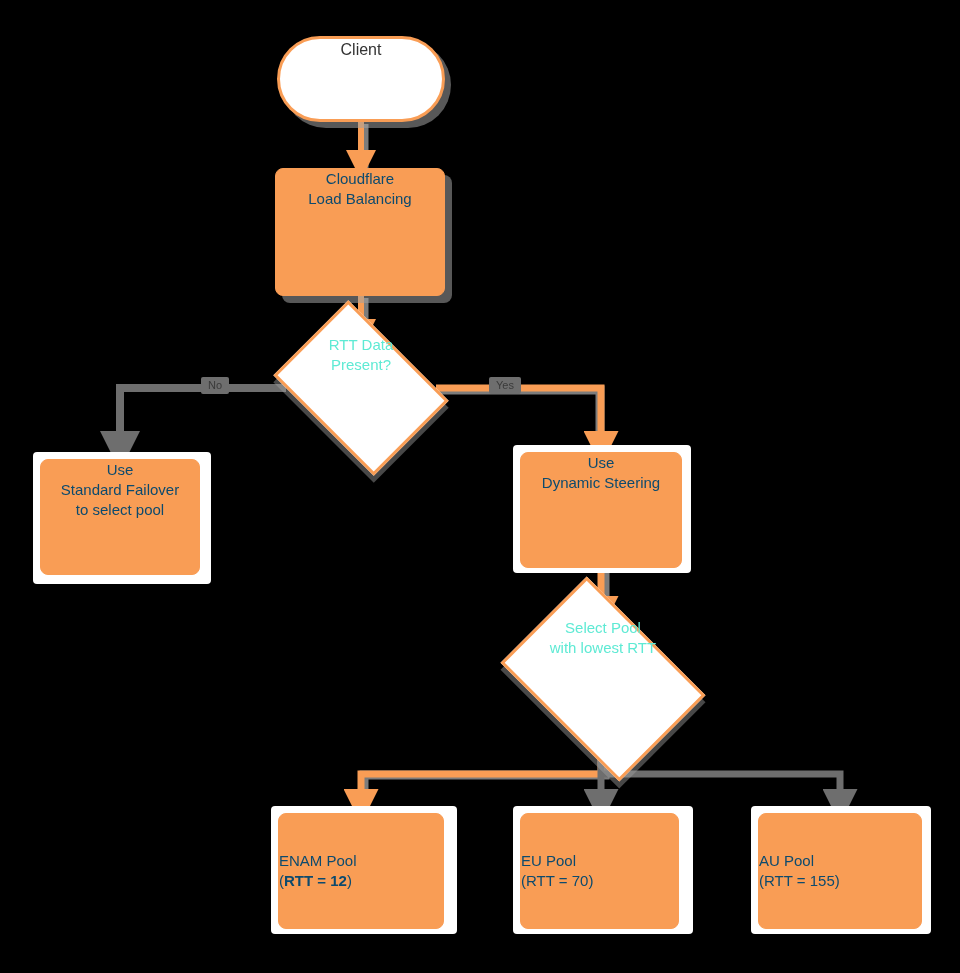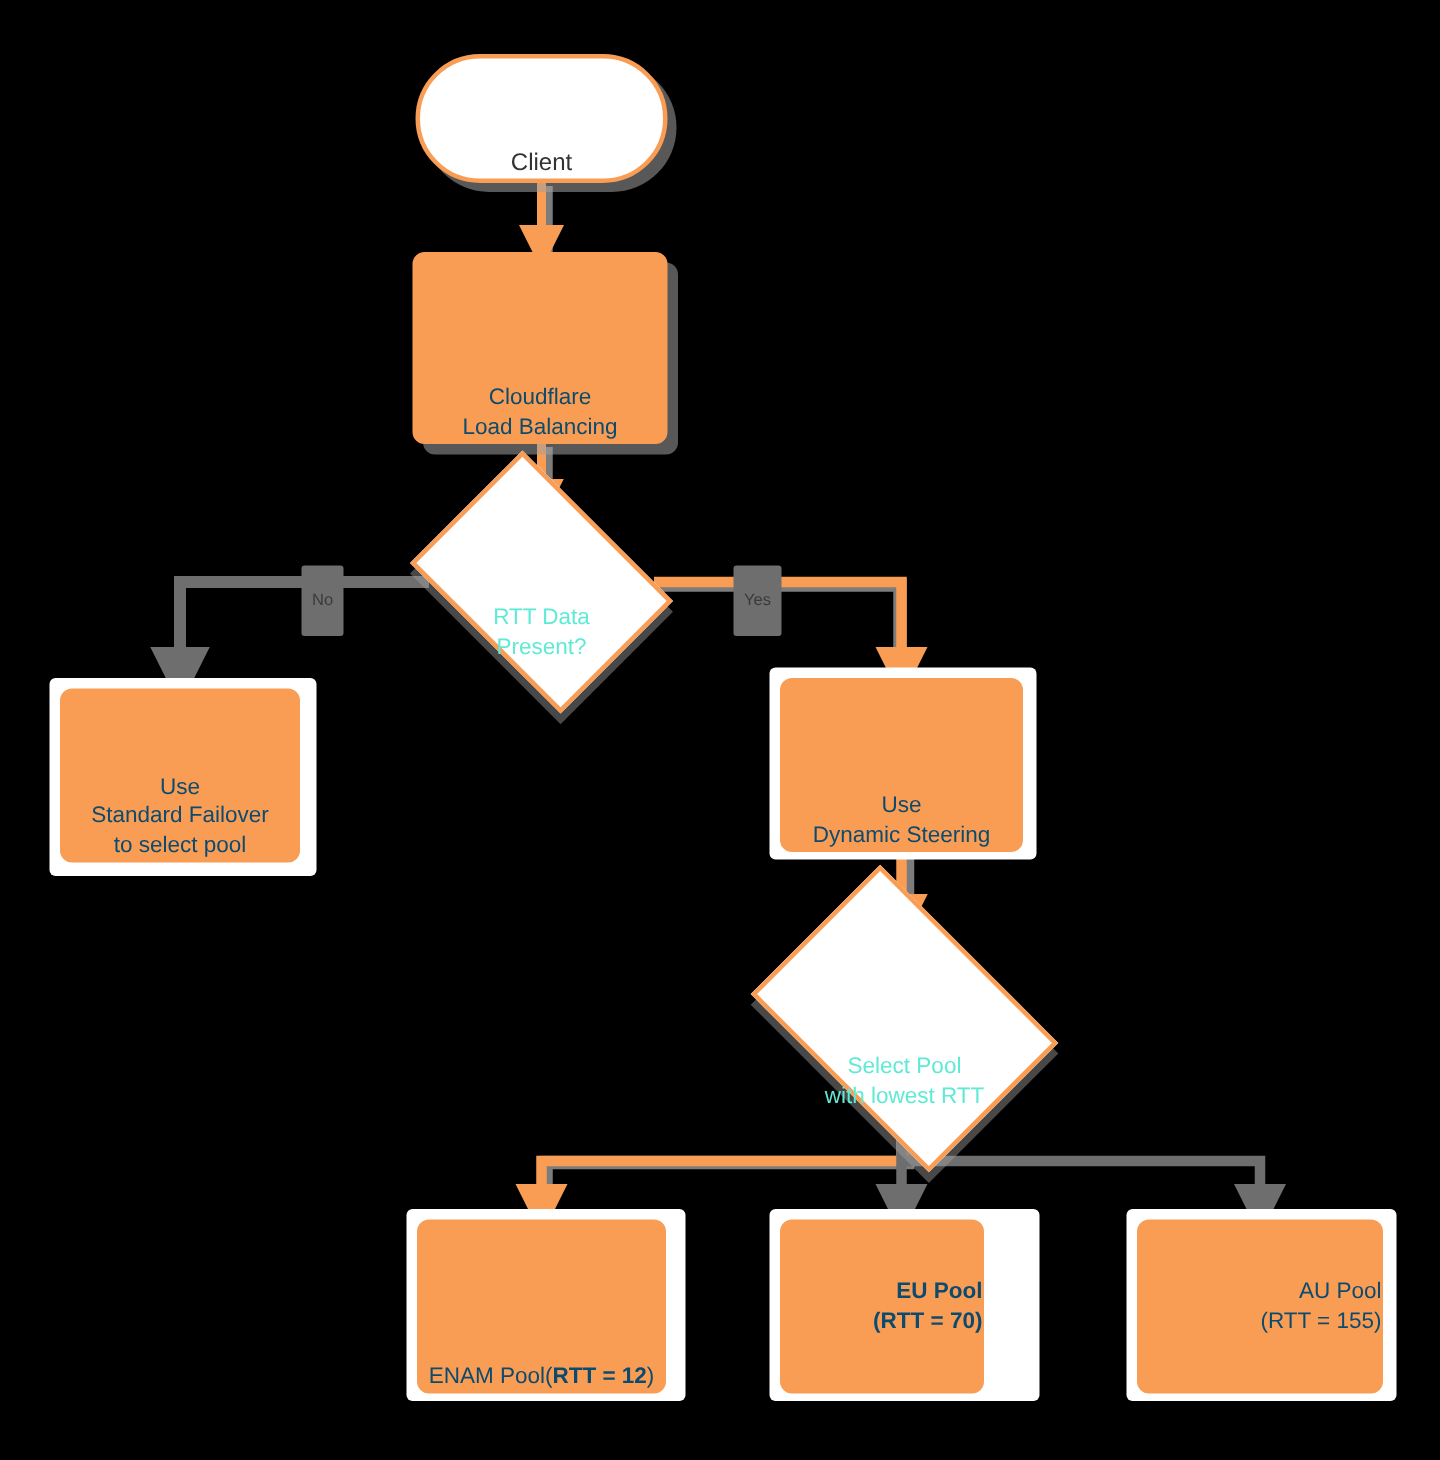--- a/index.html
+++ b/index.html
@@ -19,21 +19,21 @@
   #edge-layer {
     position: absolute;
     left: 0; top: 0;
     width: 960px;
     height: 973px;
   }
   .node {
     position: absolute;
     box-sizing: border-box;
     display: flex;
-    align-items: flex-end;
+    align-items: flex-start;
     justify-content: center;
     text-align: center;
     z-index: 5;
   }
   .node-label {
     line-height: 1.32;
     white-space: pre-line;
     pointer-events: none;
   }
   
@@ -84,21 +84,21 @@
     z-index: 2;
     line-height: 1.3;
     white-space: pre-line;
   }
   
   .edge-label {
     position: absolute;
     background: #6E6E6E;
     color: #3A3A3A;
     font-size: 11px;
-    padding: 18px 7px;
+    padding: 3px 7px;
     border-radius: 2px;
     z-index: 6;
     line-height: 1;
     white-space: nowrap;
   }
   .bold { font-weight: bold; }
 </style>
 </head>
 <body>
 
@@ -171,27 +171,27 @@
 Dynamic Steering</span>
   </div>
 
   <div class="node shape-diamond" style="left:519px; top:618px; width:168px; height:122px;">
     <span class="diamond-bg"></span>
     <span class="diamond-text">Select Pool
 with lowest RTT</span>
   </div>
 
   <div class="plate" style="left:271px; top:806px; width:186px; height:128px;"></div>
-  <div class="node shape-process" style="left:278px; top:813px; width:166px; height:116px; box-shadow:none; ">
+  <div class="node shape-process" style="left:278px; top:813px; width:166px; height:116px; box-shadow:none; flex-direction:column;">
     <span class="node-label">ENAM Pool</span>
     <span class="node-label"><span>(</span><span class="bold">RTT = 12</span><span>)</span></span>
   </div>
 
   <div class="plate" style="left:513px; top:806px; width:180px; height:128px;"></div>
-  <div class="node shape-process" style="left:520px; top:813px; width:136px; height:116px; box-shadow:none; flex-direction:column;font-weight:bold;">
+  <div class="node shape-process" style="left:520px; top:813px; width:159px; height:116px; box-shadow:none; flex-direction:column;">
     <span class="node-label">EU Pool</span>
     <span class="node-label"><span>(</span><span>RTT = 70</span><span>)</span></span>
   </div>
 
   <div class="plate" style="left:751px; top:806px; width:180px; height:128px;"></div>
   <div class="node shape-process" style="left:758px; top:813px; width:164px; height:116px; box-shadow:none; flex-direction:column;">
     <span class="node-label">AU Pool</span>
     <span class="node-label"><span>(</span><span>RTT = 155</span><span>)</span></span>
   </div>
 

